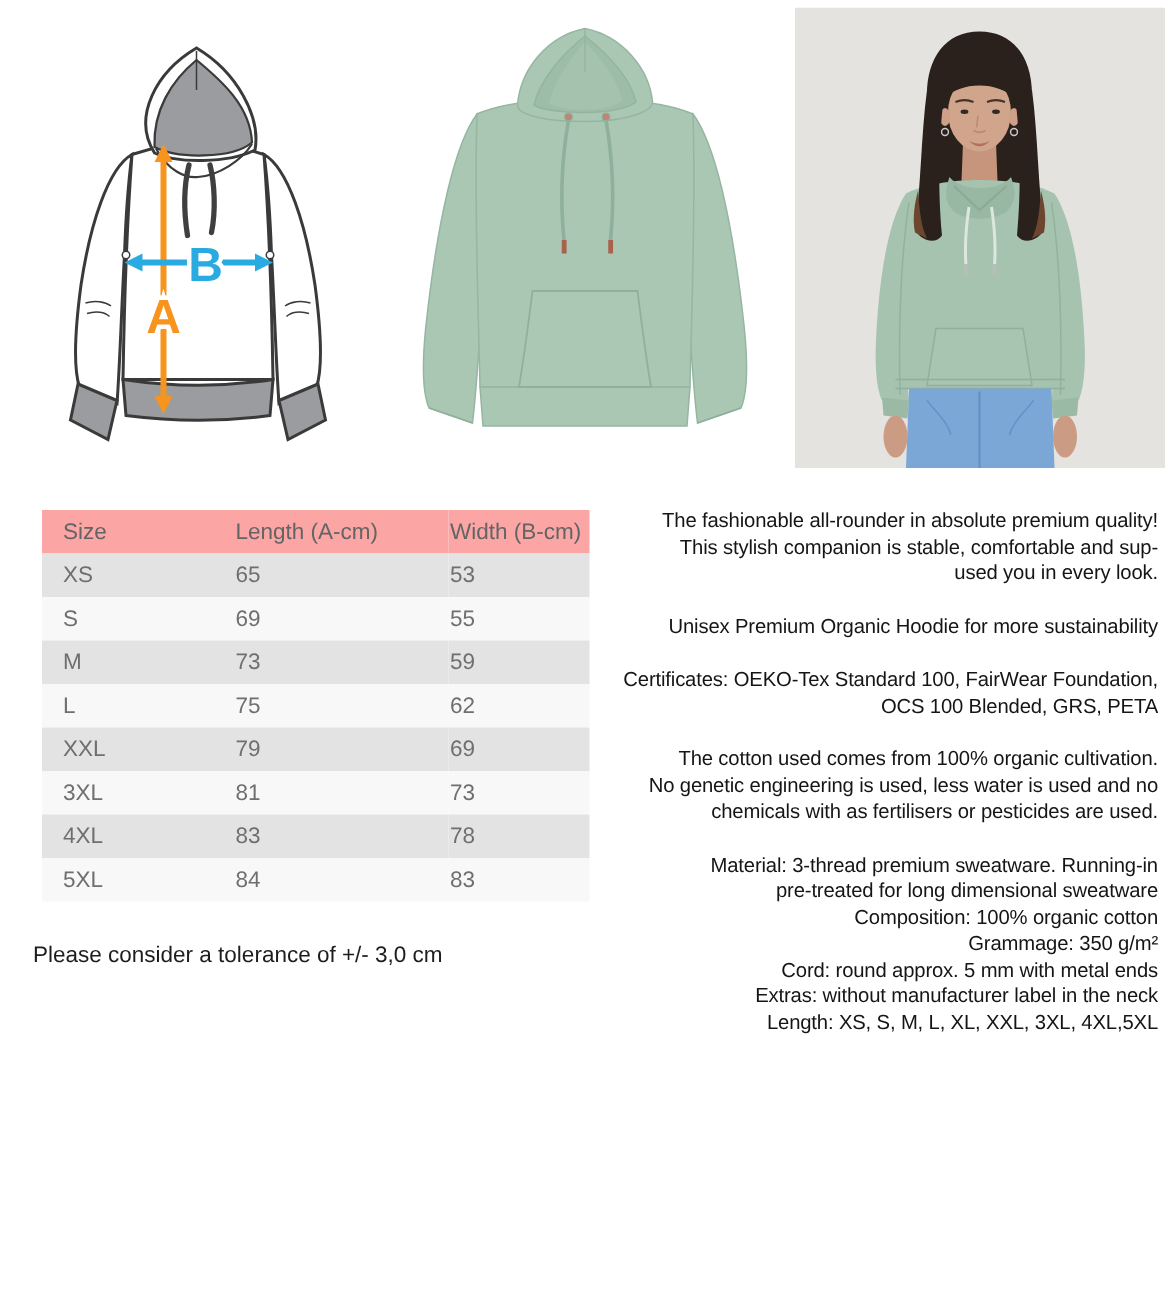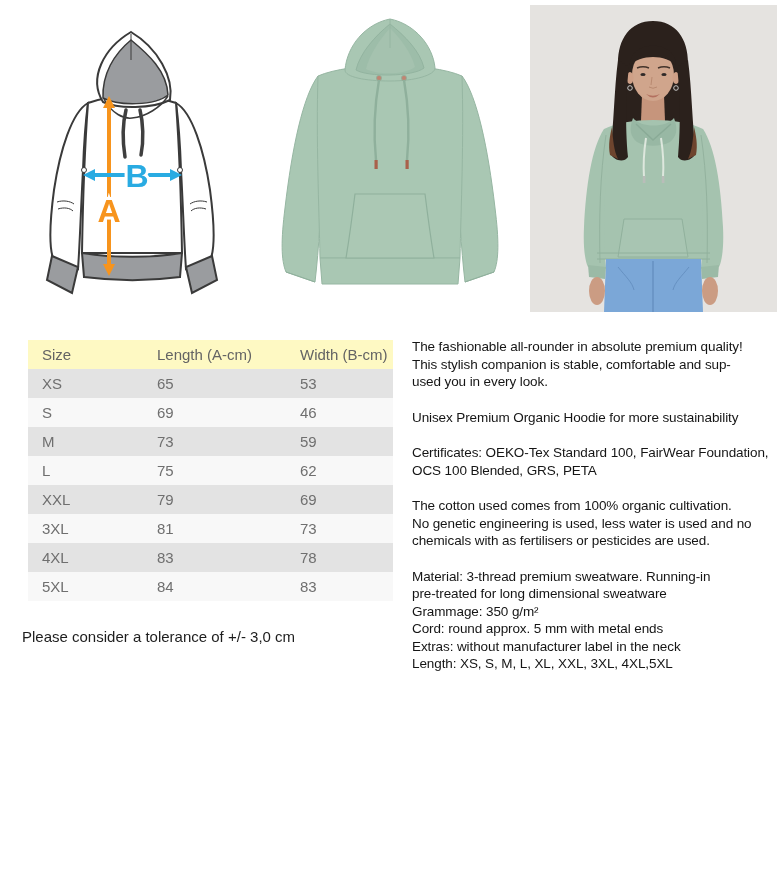--- a/index.html
+++ b/index.html
@@ -9,34 +9,34 @@
   .gallery-item{position:absolute;}
   .diagram{left:20px;top:10px;width:230px;height:300px;}
   .flat{left:265px;top:8px;width:250px;height:302px;}
   .photo{left:530px;top:5px;width:247px;height:307px;}
   .diagram svg,.flat svg,.photo svg{display:block;width:100%;height:100%;}
 
   .size-table-wrap{position:absolute;left:28px;top:340px;width:360px;}
   table.size-table{border-collapse:collapse;width:100%;table-layout:fixed;
         font-size:15px;color:#6f6f6f;}
   table.size-table th{font-weight:normal;text-align:left;color:#646464;
-        background:#fef9c3;height:27px;}
+        background:#fca5a5;height:27px;}
   table.size-table td{height:27px;}
   table.size-table th:nth-child(1),table.size-table td:nth-child(1){width:113px;padding-left:14px;}
   table.size-table th:nth-child(2),table.size-table td:nth-child(2){width:141px;}
   table.size-table th:nth-child(3),table.size-table td:nth-child(3){width:92px;}
   table.size-table tbody tr:nth-child(odd){background:#e3e3e3;}
   table.size-table tbody tr:nth-child(even){background:#f8f8f8;}
 
   .tolerance{position:absolute;left:22px;top:628px;margin:0;font-size:15px;
         color:#1d1d1d;text-align:right;}
 
   .desc{position:absolute;left:412px;top:338px;width:360px;font-size:13.5px;
         line-height:17.5px;color:#151515;letter-spacing:-0.1px;}
-  .desc p{margin:0 0 18px 0;}
+  .desc p{margin:0 0 18px 0;text-align:right;}
   .desc .ln{display:block;white-space:nowrap;}
 
   .lbl{font-weight:bold;font-family:"Liberation Sans",sans-serif;}
 </style>
 </head>
 <body>
 
 <div class="page">
 
   <div>
@@ -194,21 +194,21 @@
       </thead>
       <tbody>
         <tr>
           <td>XS</td>
           <td>65</td>
           <td>53</td>
         </tr>
         <tr>
           <td>S</td>
           <td>69</td>
-          <td>46</td>
+          <td>55</td>
         </tr>
         <tr>
           <td>M</td>
           <td>73</td>
           <td>59</td>
         </tr>
         <tr>
           <td>L</td>
           <td>75</td>
           <td>62</td>
@@ -253,20 +253,21 @@
       <span class="ln">OCS 100 Blended, GRS, PETA</span>
     </p>
     <p>
       <span class="ln">The cotton used comes from 100% organic cultivation.</span>
       <span class="ln">No genetic engineering is used, less water is used and no</span>
       <span class="ln">chemicals with as fertilisers or pesticides are used.</span>
     </p>
     <p>
       <span class="ln">Material: 3-thread premium sweatware. Running-in</span>
       <span class="ln">pre-treated for long dimensional sweatware</span>
+      <span class="ln">Composition: 100% organic cotton</span>
       <span class="ln">Grammage: 350 g/m²</span>
       <span class="ln">Cord: round approx. 5 mm with metal ends</span>
       <span class="ln">Extras: without manufacturer label in the neck</span>
       <span class="ln">Length: XS, S, M, L, XL, XXL, 3XL, 4XL,5XL</span>
     </p>
   </div>
 
 </div>
 
 </body></html>

